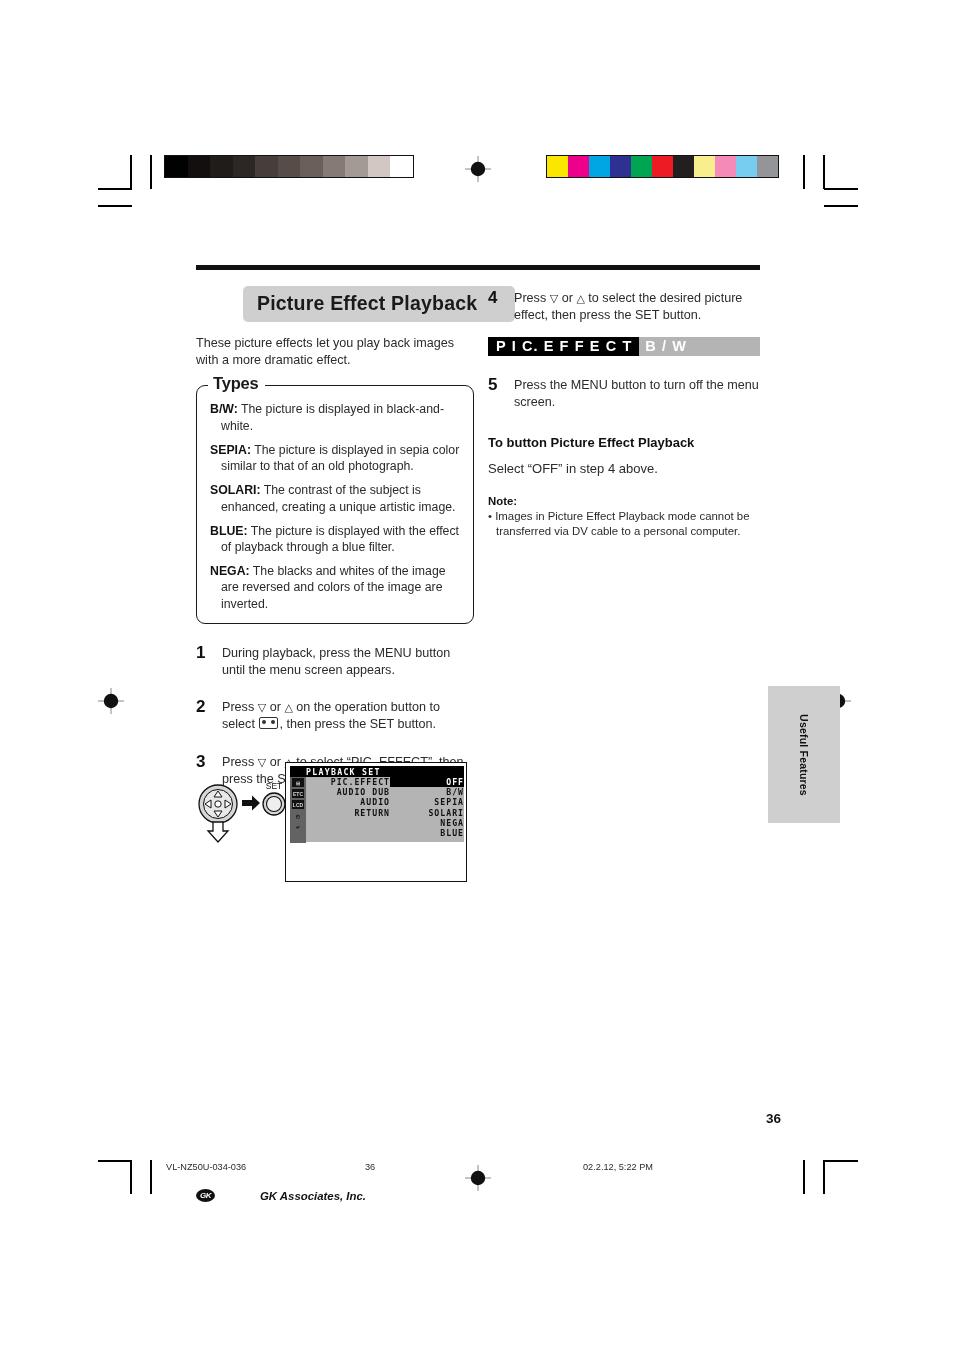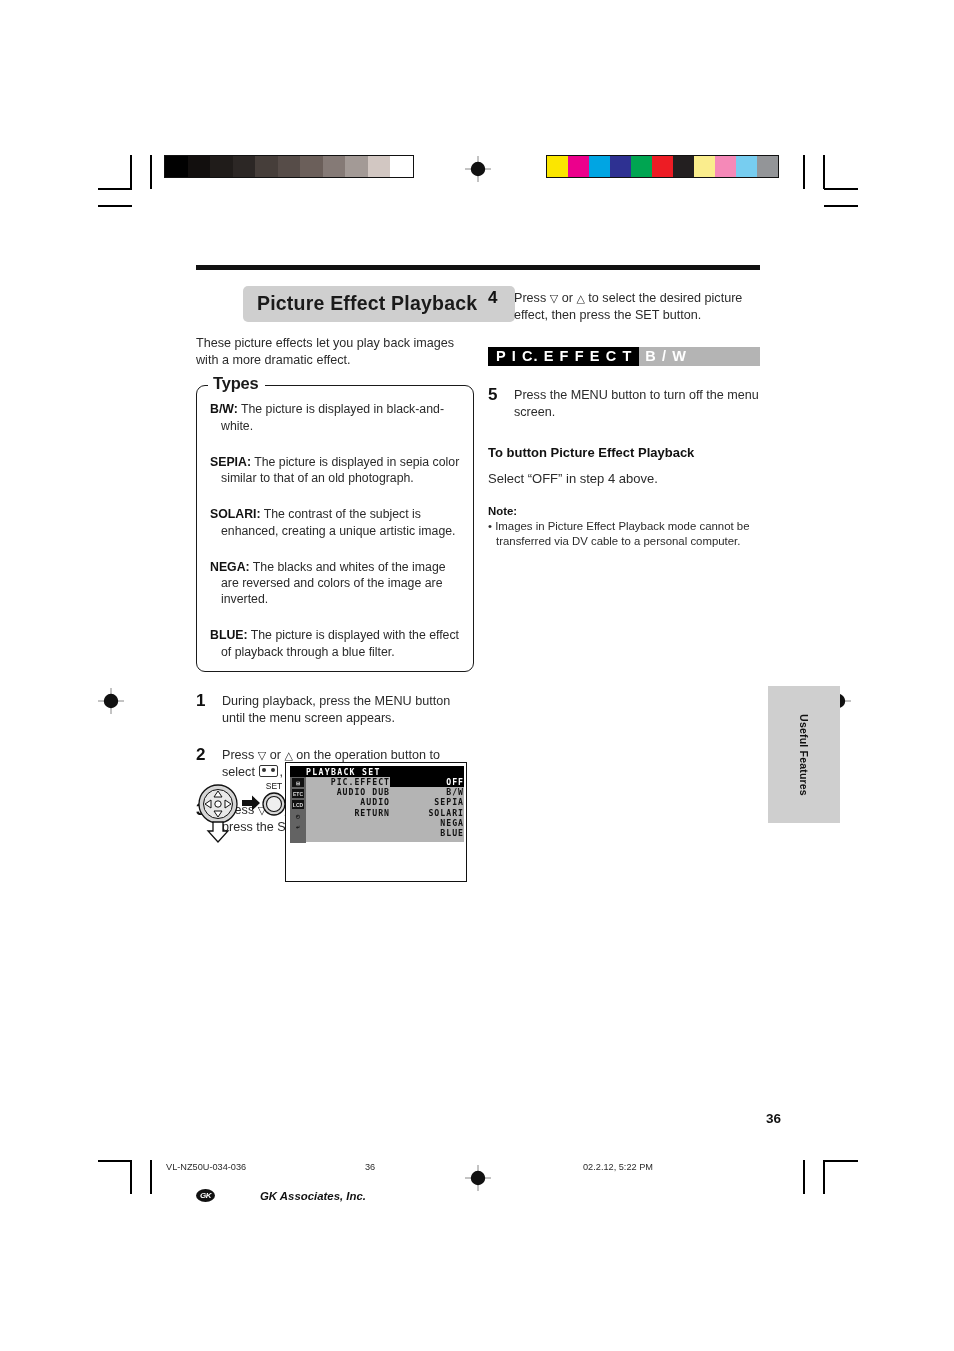--- a/index.html
+++ b/index.html
@@ -79,21 +79,21 @@
     left: 11px;
     background: #ffffff;
     padding: 0 7px 0 5px;
     font-size: 16.5px;
     font-weight: bold;
     letter-spacing: -0.2px;
   }
   .type-item {
     font-size: 12.3px;
     line-height: 1.32;
-    margin-top: 20px;
+    margin-top: 8px;
     padding-left: 11px;
     text-indent: -11px;
     color: #2b2b2b;
   }
   .type-item:first-of-type { margin-top: 6px; }
   .type-item b { color: #111; font-weight: bold; }
 
   
   .step {
     display: flex;
@@ -223,21 +223,21 @@
     font-weight: bold;
     padding-left: 4px;
     line-height: 10.2px;
     height: 10.2px;
   }
   .menu-values div.sel { background: #000; color: #fff; }
 
   
   .status-bar {
     display: flex;
-    margin-top: 24px;
+    margin-top: 14px;
     height: 19px;
     width: 272px;
   }
   .status-key {
     background: #000;
     color: #fff;
     font-size: 14.5px;
     font-weight: bold;
     letter-spacing: 1.1px;
     padding: 0 7px 0 8px;
@@ -446,22 +446,22 @@
   <div class="sec-title">Picture Effect Playback</div>
 
   <div class="intro">These picture effects let you play back images with a more dramatic effect.</div>
 
   <div class="types-box">
     <div class="types-legend">Types</div>
     <div id="types-list">
         <div class="type-item"><b>B/W:</b><span> The picture is displayed in black-and-white.</span></div>
         <div class="type-item"><b>SEPIA:</b><span> The picture is displayed in sepia color similar to that of an old photograph.</span></div>
         <div class="type-item"><b>SOLARI:</b><span> The contrast of the subject is enhanced, creating a unique artistic image.</span></div>
+        <div class="type-item"><b>BLUE:</b><span> The picture is displayed with the effect of playback through a blue filter.</span></div>
         <div class="type-item"><b>NEGA:</b><span> The blacks and whites of the image are reversed and colors of the image are inverted.</span></div>
-        <div class="type-item"><b>BLUE:</b><span> The picture is displayed with the effect of playback through a blue filter.</span></div>
       </div>
   </div>
 
   
   <div class="step">
     <div class="step-num">1</div>
     <div class="step-txt">During playback, press the MENU button until the menu screen appears.</div>
   </div>
 
   

